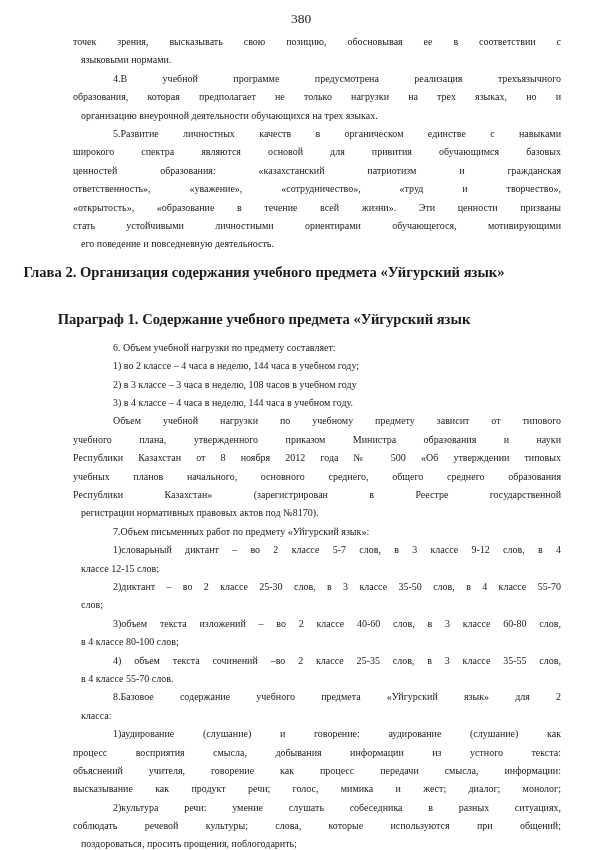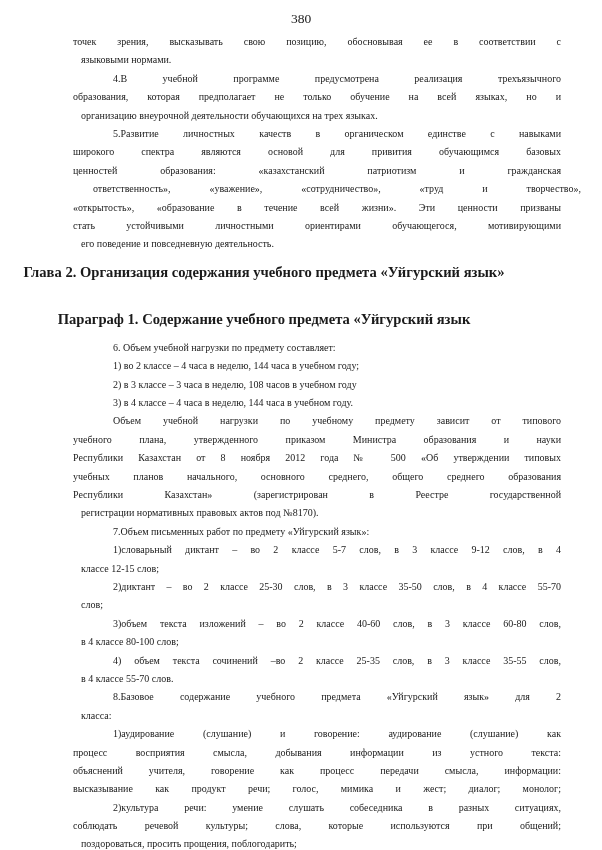--- a/index.html
+++ b/index.html
@@ -15,26 +15,26 @@
 </style>
 </head>
 <body>
 
 <div>
   <div class="page-number">380</div>
   <div id="content">
       <div class="line" style="top: 33px;">точек зрения, высказывать свою позицию, обосновывая ее в соответствии с</div>
       <div class="line last" style="top: 51px;">языковыми нормами.</div>
       <div class="line indent" style="top: 70px;">4.В учебной программе предусмотрена реализация трехъязычного</div>
-      <div class="line" style="top: 88px;">образования, которая предполагает не только обучение на всей языках, но и</div>
+      <div class="line" style="top: 88px;">образования, которая предполагает не только нагрузки на трех языках, но и</div>
       <div class="line last" style="top: 107px;">организацию внеурочной деятельности обучающихся на трех языках.</div>
       <div class="line indent" style="top: 125px;">5.Развитие личностных качеств в органическом единстве с навыками</div>
       <div class="line" style="top: 143px;">широкого спектра являются основой для привития обучающимся базовых</div>
       <div class="line" style="top: 162px;">ценностей образования: «казахстанский патриотизм и гражданская</div>
-      <div class="line" style="top: 180px; margin-left: 20px;">ответственность», «уважение», «сотрудничество», «труд и творчество»,</div>
+      <div class="line" style="top: 180px;">ответственность», «уважение», «сотрудничество», «труд и творчество»,</div>
       <div class="line" style="top: 199px;">«открытость», «образование в течение всей жизни». Эти ценности призваны</div>
       <div class="line" style="top: 217px;">стать устойчивыми личностными ориентирами обучающегося, мотивирующими</div>
       <div class="line last" style="top: 235px;">его поведение и повседневную деятельность.</div>
       <div class="heading" style="top: 264px;">Глава 2. Организация содержания учебного предмета «Уйгурский язык»</div>
       <div class="heading" style="top: 311px;">Параграф 1. Содержание учебного предмета «Уйгурский язык</div>
       <div class="line list" style="top: 339px;">6. Объем учебной нагрузки по предмету составляет:</div>
       <div class="line list" style="top: 357px;">1) во 2 классе – 4 часа в неделю, 144 часа в учебном году;</div>
       <div class="line list" style="top: 376px;">2) в 3 классе – 3 часа в неделю, 108 часов в учебном году</div>
       <div class="line list" style="top: 394px;">3) в 4 классе – 4 часа в неделю, 144 часа в учебном году.</div>
       <div class="line indent" style="top: 412px;">Объем учебной нагрузки по учебному предмету зависит от типового</div>

